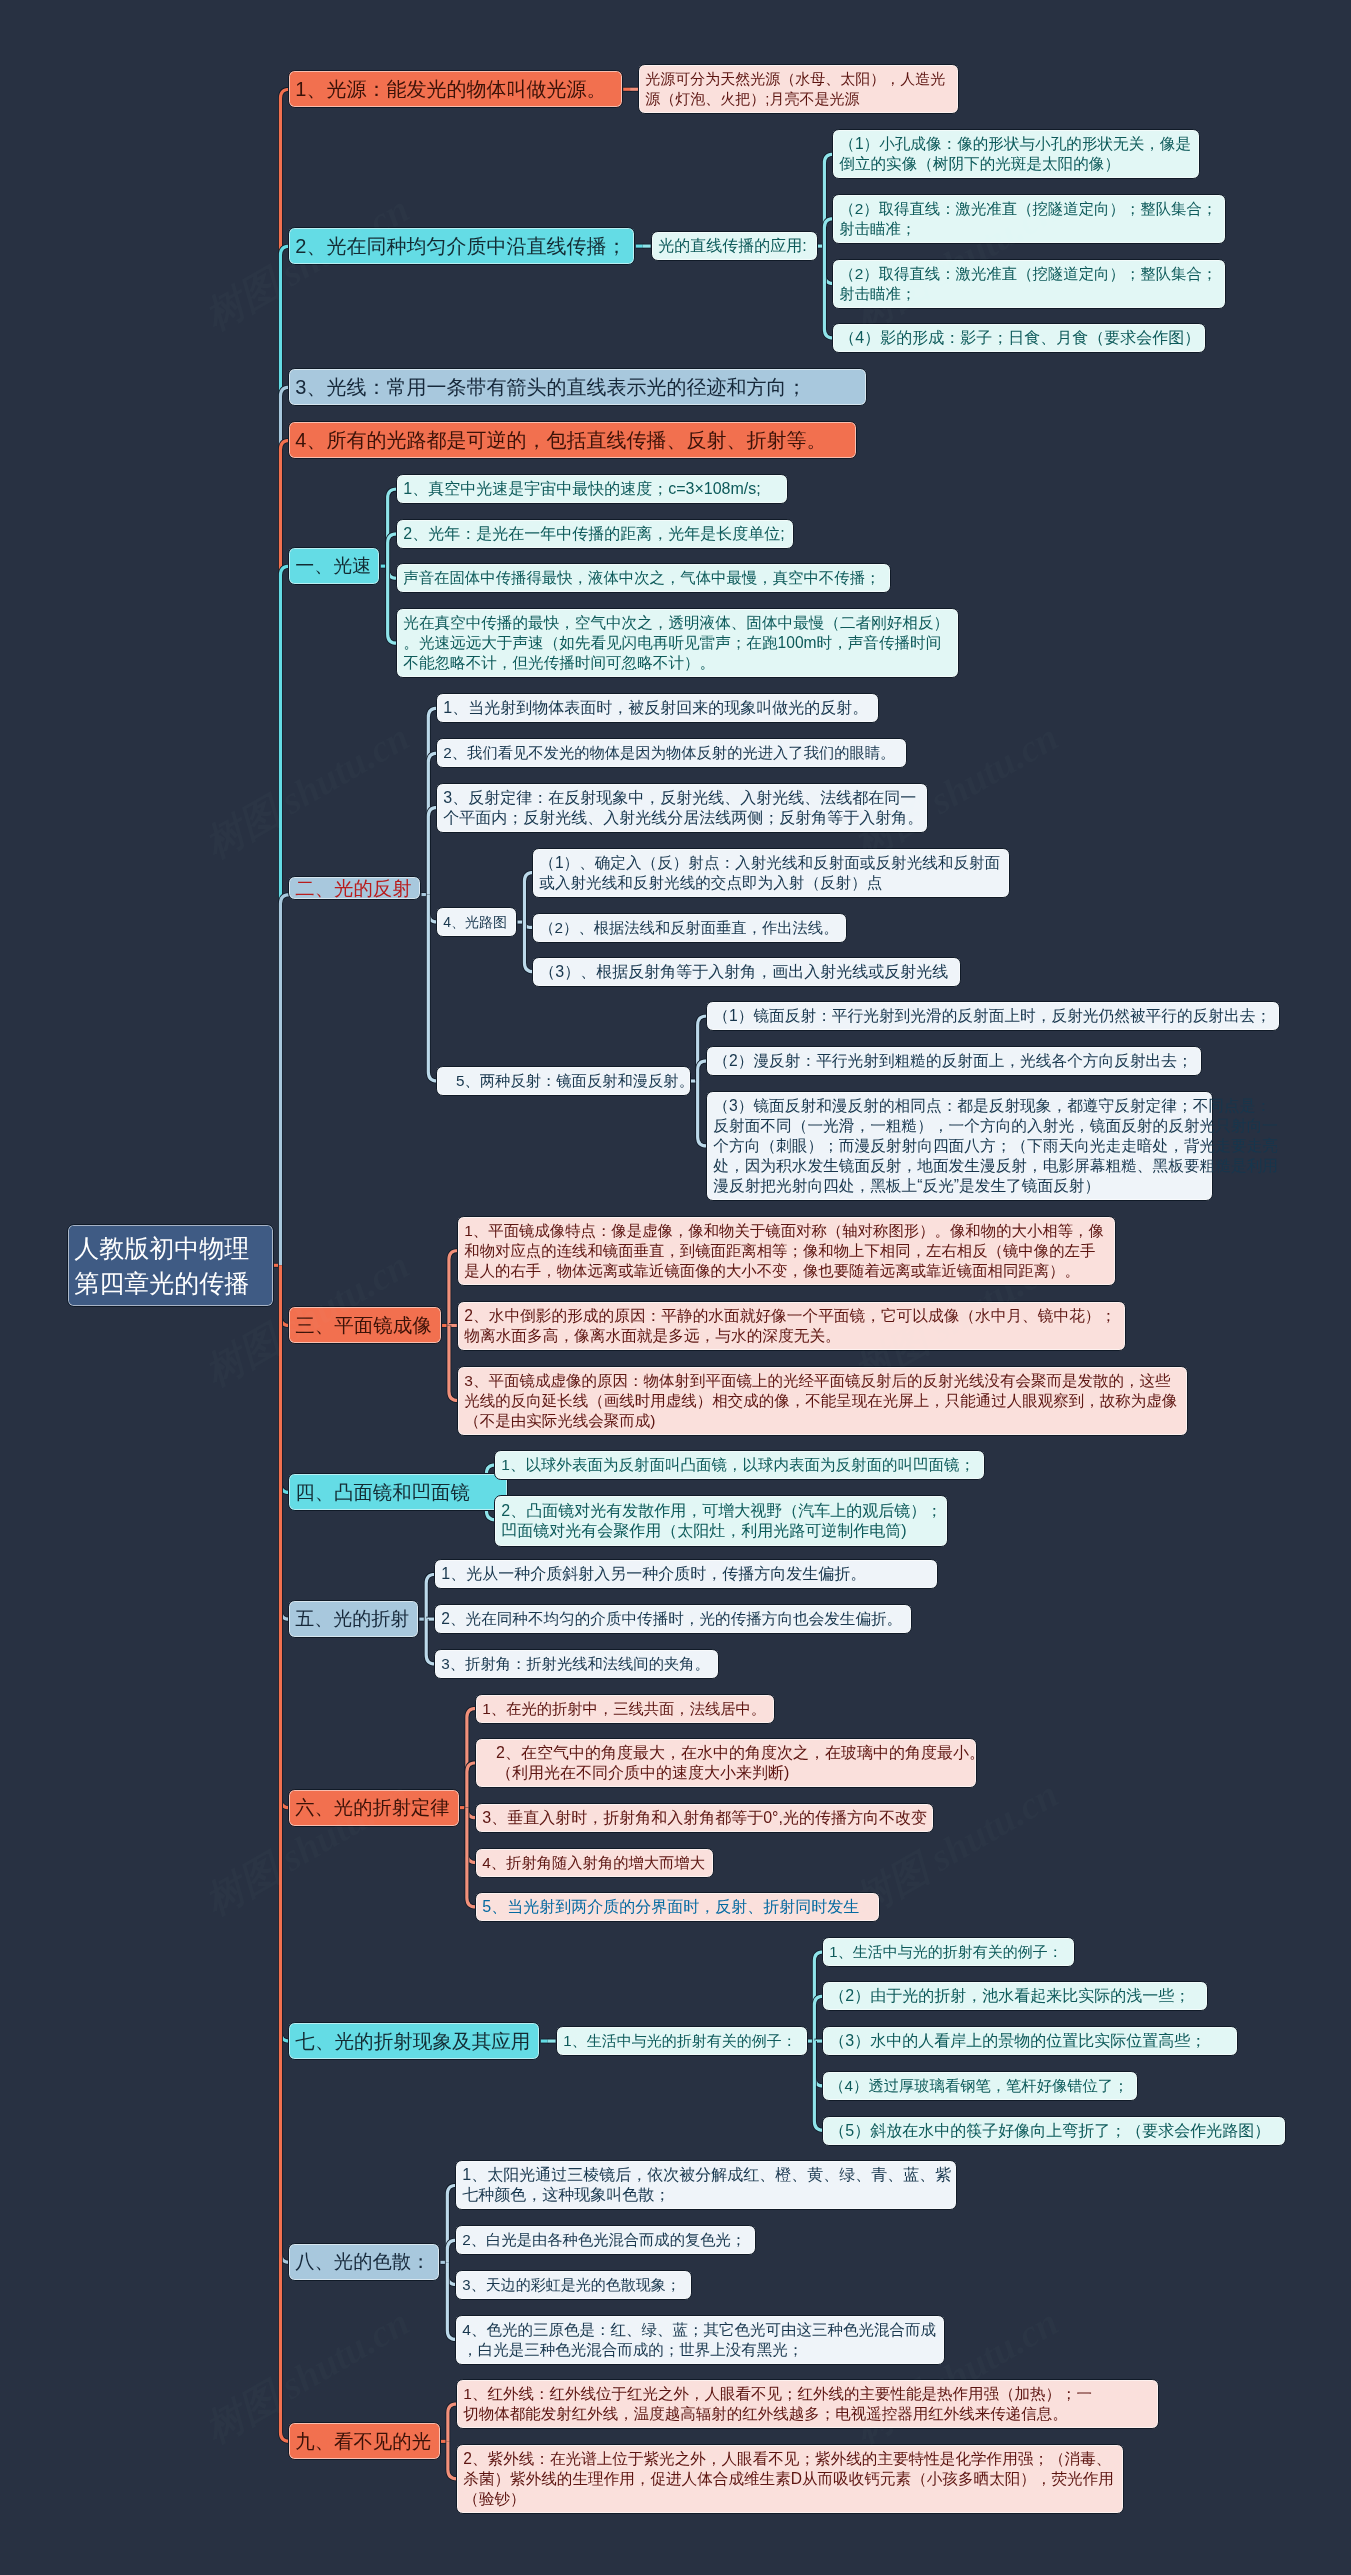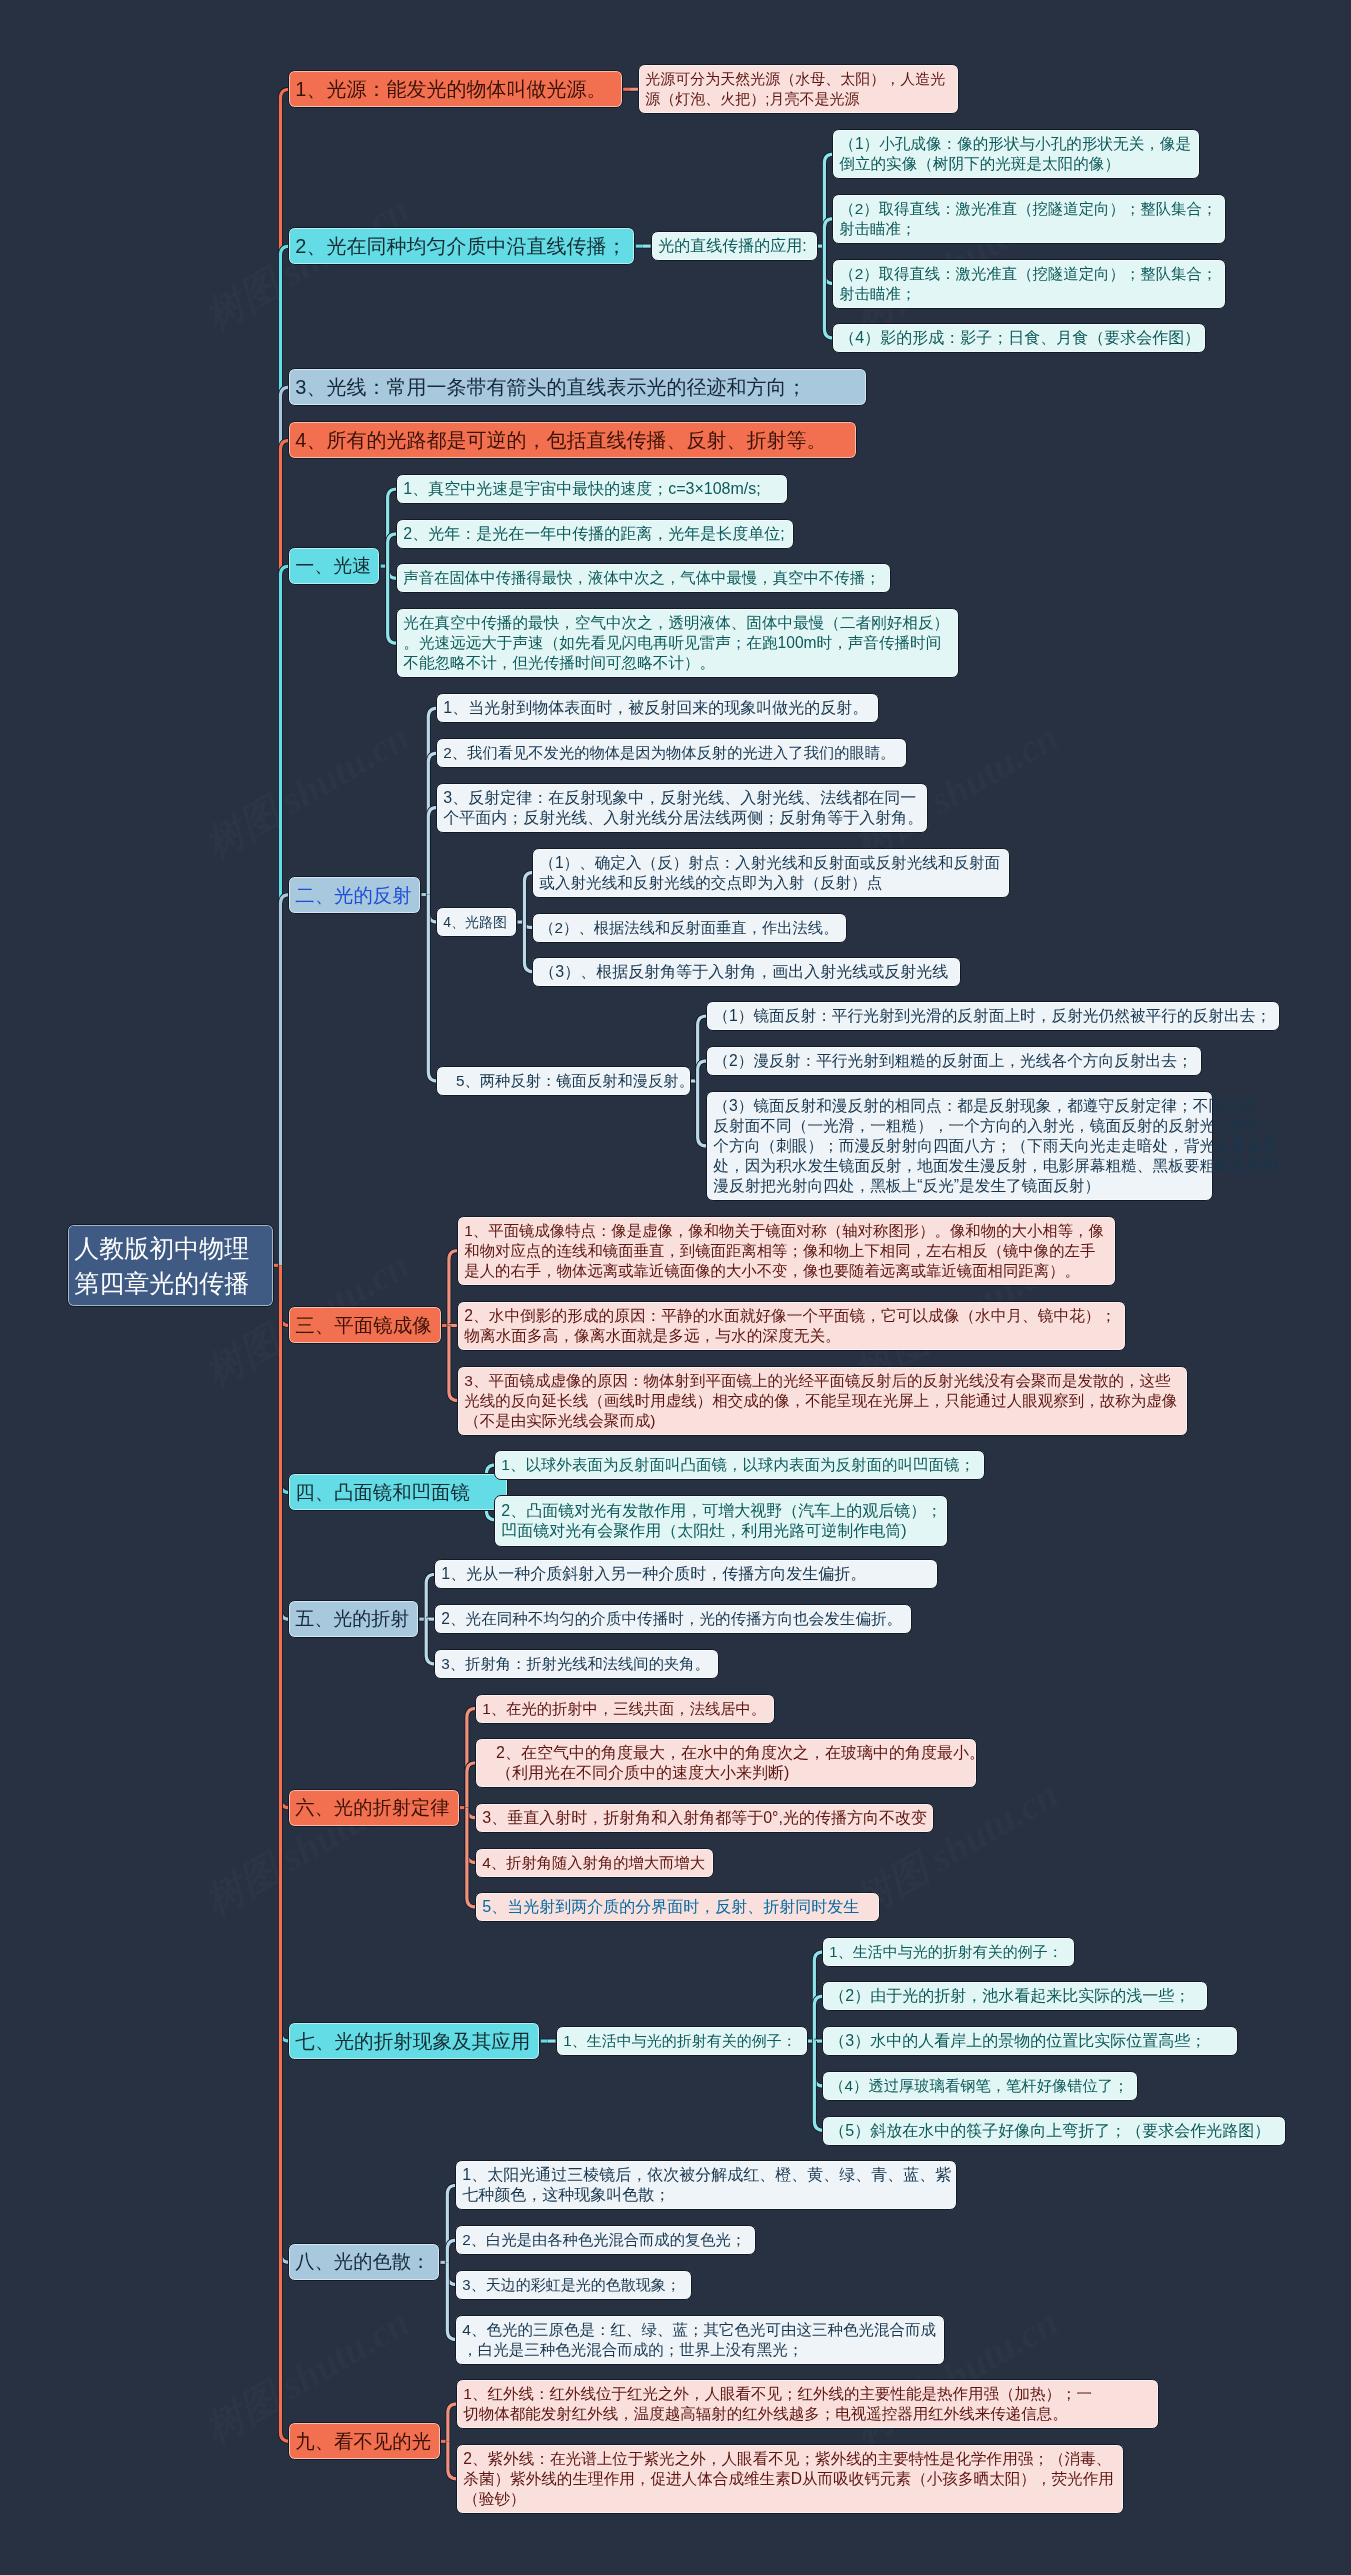--- a/index.html
+++ b/index.html
@@ -222,21 +222,21 @@
       <span>2、光年：是光在一年中传播的距离，光年是长度单位;</span>
     </div>
     <div class="node" style="left: 396px; top: 563px; width: 495px; height: 30px; padding: 0px 6.3px; font-size: 15.4px; line-height: 20px; background: rgb(226, 247, 245); color: rgb(13, 90, 90);">
       <span>声音在固体中传播得最快，液体中次之，气体中最慢，真空中不传播；</span>
     </div>
     <div class="node" style="left: 396px; top: 608px; width: 563px; height: 70px; padding: 0px 6.3px; font-size: 15.6px; line-height: 20px; background: rgb(226, 247, 245); color: rgb(13, 90, 90);">
       <span>光在真空中传播的最快，空气中次之，透明液体、固体中最慢（二者刚好相反）
 。光速远远大于声速（如先看见闪电再听见雷声；在跑100m时，声音传播时间
 不能忽略不计，但光传播时间可忽略不计）。</span>
     </div>
-    <div class="node" style="left: 288px; top: 876px; width: 133px; height: 38px; padding: 0px 6.3px; font-size: 19.4px; line-height: 28.5px; background: rgb(168, 200, 221); color: #1d4ed8;">
+    <div class="node" style="left: 288px; top: 876px; width: 133px; height: 24px; padding: 0px 6.3px; font-size: 19.4px; line-height: 28.5px; background: rgb(168, 200, 221); color: #b91c1c;">
       <span>二、光的反射</span>
     </div>
     <div class="node" style="left: 436px; top: 693px; width: 443px; height: 30px; padding: 0px 6.3px; font-size: 16px; line-height: 20px; background: rgb(239, 244, 249); color: rgb(23, 54, 77);">
       <span>1、当光射到物体表面时，被反射回来的现象叫做光的反射。</span>
     </div>
     <div class="node" style="left: 436px; top: 738px; width: 471px; height: 30px; padding: 0px 6.3px; font-size: 15.3px; line-height: 20px; background: rgb(239, 244, 249); color: rgb(23, 54, 77);">
       <span>2、我们看见不发光的物体是因为物体反射的光进入了我们的眼睛。</span>
     </div>
     <div class="node" style="left: 436px; top: 783px; width: 492px; height: 50px; padding: 0px 6.3px; font-size: 16px; line-height: 20px; background: rgb(239, 244, 249); color: rgb(23, 54, 77);">
       <span>3、反射定律：在反射现象中，反射光线、入射光线、法线都在同一

